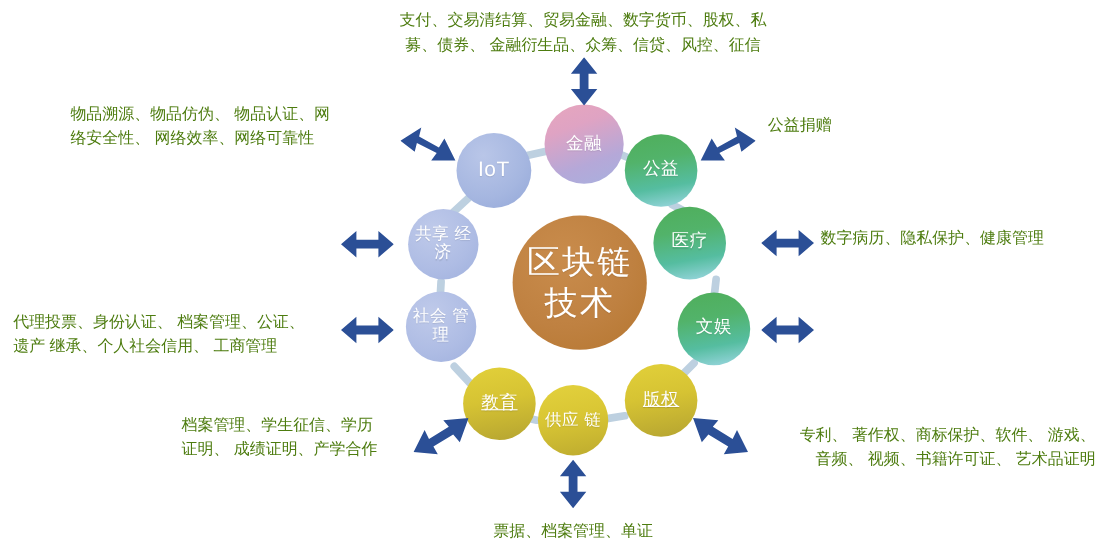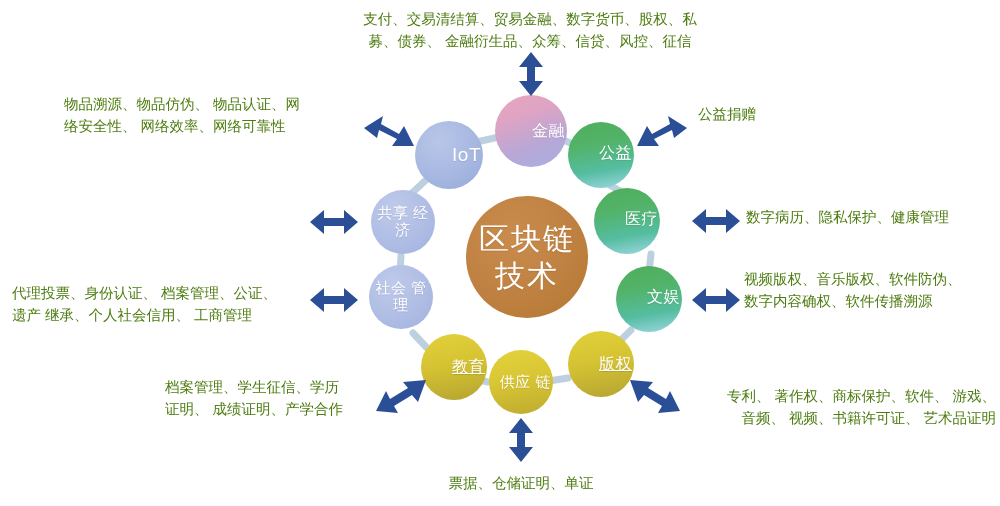--- a/index.html
+++ b/index.html
@@ -11,21 +11,21 @@
     position:relative;
     color:#3a3a3a;
   }
   .stage{position:absolute;left:0;top:0;width:1000px;height:506px;}
   svg.links{position:absolute;left:0;top:0;width:1000px;height:506px;}
 
   
   .node{
     position:absolute;
     border-radius:50%;
-    display:flex;align-items:center;justify-content:flex-end;
+    display:flex;align-items:center;justify-content:center;
     text-align:center;
     color:#ffffff;
     line-height:1.12;
     letter-spacing:.5px;
     text-shadow:0 1px 1px rgba(0,0,0,.10);
     box-sizing:border-box;
   }
   .node span{display:block;padding:0 2px;}
 
   .center-node{
@@ -196,25 +196,23 @@
   <div class="note leftal" style="left:64px;top:93px;width:262px;">物品溯源、物品仿伪、 物品认证、网
 络安全性、 网络效率、网络可靠性</div>
 
 
   <div class="note leftal" style="left:12px;top:282px;width:300px;">代理投票、身份认证、 档案管理、公证、
 遗产 继承、个人社会信用、 工商管理</div>
 
   <div class="note leftal" style="left:165px;top:376px;width:216px;">档案管理、学生征信、学历
 证明、 成绩证明、产学合作</div>
 
-  <div class="note center" style="left:400px;top:472px;width:242px;">票据、仓储证明、单证</div>
+  <div class="note center" style="left:400px;top:472px;width:242px;">票据、档案管理、单证</div>
 
   <div class="note leftal" style="left:686px;top:385px;width:310px;text-align:right;">专利、 著作权、商标保护、软件、 游戏、
 音频、 视频、书籍许可证、 艺术品证明</div>
 
-  <div class="note leftal" style="left:744px;top:268px;width:252px;">视频版权、音乐版权、软件防伪、
-数字内容确权、软件传播溯源</div>
 
   <div class="note leftal" style="left:746px;top:206px;width:250px;">数字病历、隐私保护、健康管理</div>
 
   <div class="note leftal" style="left:698px;top:103px;width:150px;">公益捐赠</div>
 
 </div>
 
 </body></html>

